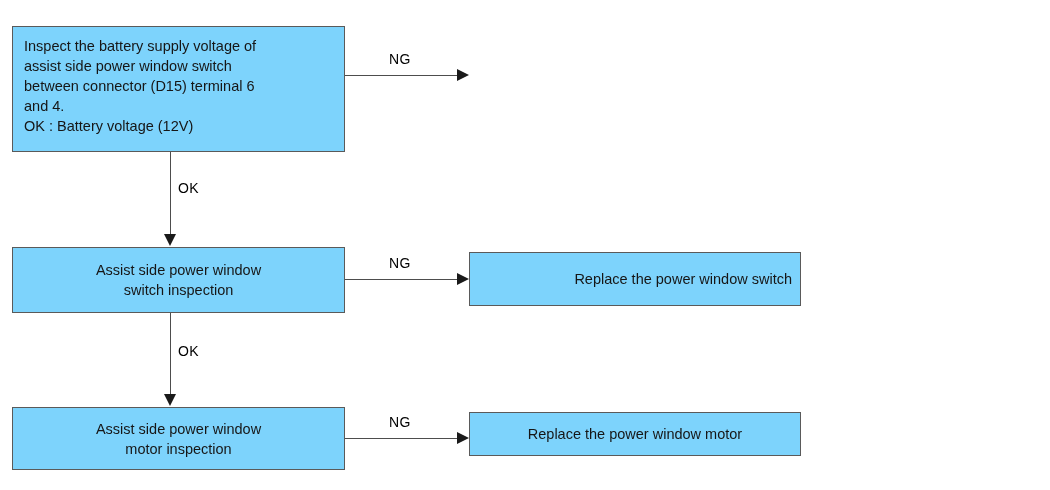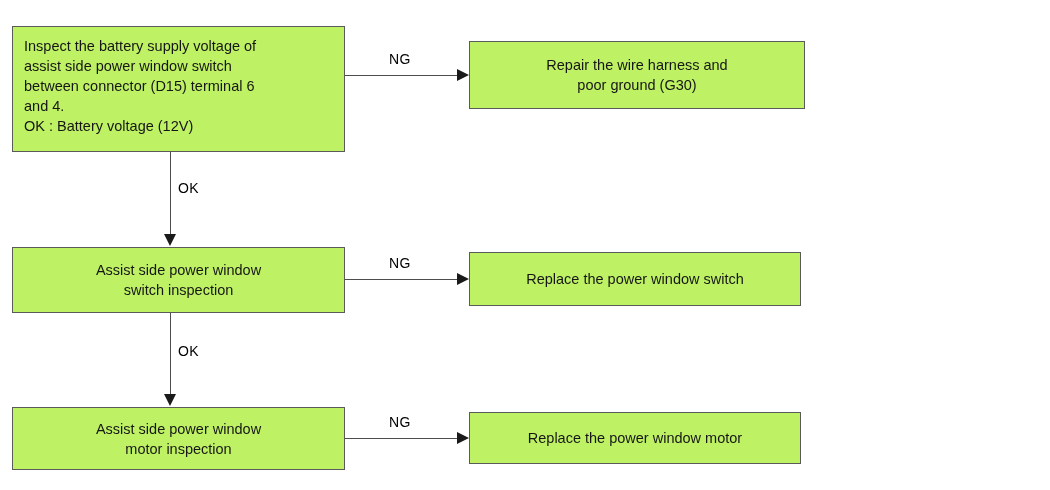--- a/index.html
+++ b/index.html
@@ -19,21 +19,21 @@
     position: relative;
     width: 1050px;
     height: 490px;
     background: #ffffff;
   }
 
   
   .node {
     position: absolute;
     box-sizing: border-box;
-    background: #bef264;
+    background: #7dd3fc;
     border: 1px solid #5a5a5a;
     display: flex;
     align-items: center;
     justify-content: center;
     text-align: center;
     font-size: 14.5px;
     line-height: 20px;
     color: #161616;
   }
   .node .node-text {
@@ -50,24 +50,24 @@
   }
   .node.align-left .node-text {
     padding: 9px 10px 0 11px;
   }
 
   
   #node-inspect-voltage { left: 12px;  top: 26px;  width: 333px; height: 126px; }
   #node-repair-harness  { left: 469px; top: 41px;  width: 336px; height: 68px;  }
 
   #node-switch-inspect  { left: 12px;  top: 247px; width: 333px; height: 66px;  }
-  #node-replace-switch  { left: 469px; top: 252px; width: 332px; height: 54px;  }
+  #node-replace-switch  { left: 469px; top: 252px; width: 332px; height: 54px; justify-content: flex-end;  }
 
   #node-motor-inspect   { left: 12px;  top: 407px; width: 333px; height: 63px;  }
-  #node-replace-motor   { left: 469px; top: 412px; width: 332px; height: 52px;  }
+  #node-replace-motor   { left: 469px; top: 412px; width: 332px; height: 44px;  }
 
   
   .hline {
     position: absolute;
     height: 0;
     border-top: 1.6px solid #4d4d4d;
   }
   .vline {
     position: absolute;
     width: 0;
@@ -129,24 +129,20 @@
 assist side power window switch
 between connector (D15) terminal 6
 and 4.
 OK : Battery voltage (12V)</span>
   </div>
 
   <div class="hline" id="conn-h-1"></div>
   <div class="arrow-right" id="arr-h-1"></div>
   <div class="edge-label" id="label-ng-1">NG</div>
 
-  <div class="node" id="node-repair-harness">
-    <span class="node-text">Repair the wire harness and
-poor ground (G30)</span>
-  </div>
 
   <div class="vline" id="conn-v-1"></div>
   <div class="arrow-down" id="arr-v-1"></div>
   <div class="edge-label" id="label-ok-1">OK</div>
 
   <div class="node" id="node-switch-inspect">
     <span class="node-text">Assist side power window
 switch inspection</span>
   </div>
 

